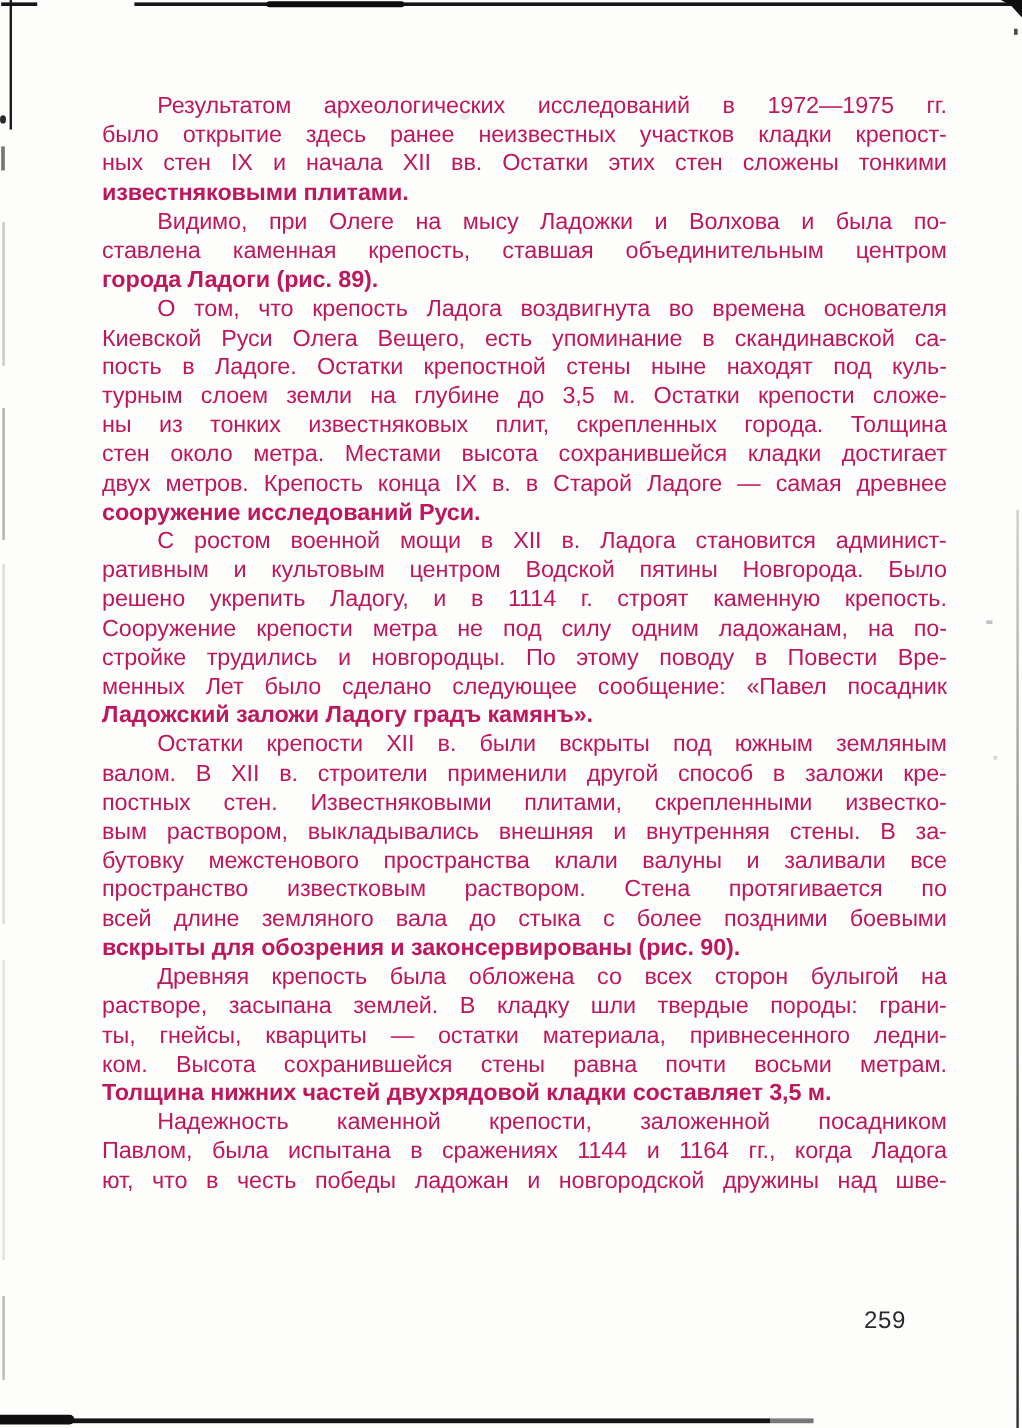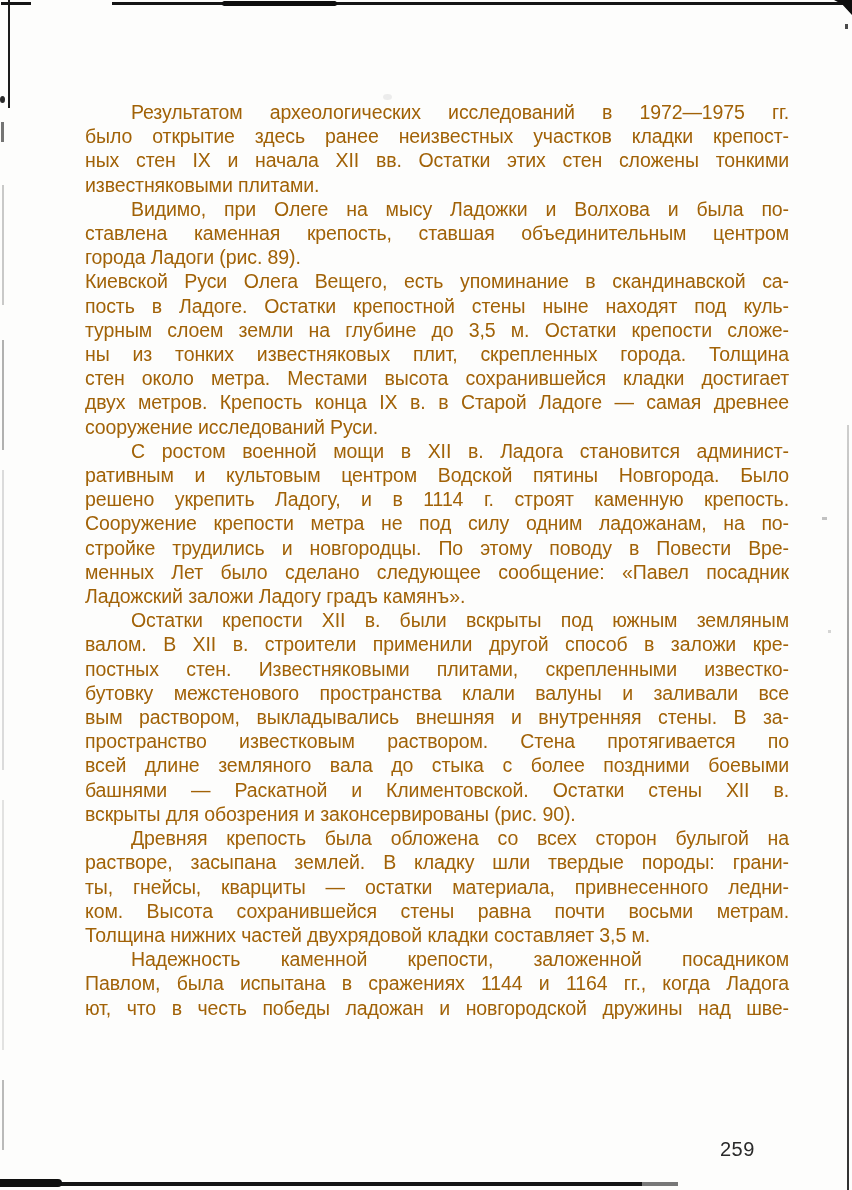--- a/index.html
+++ b/index.html
@@ -11,47 +11,46 @@
     position: relative;
     width: 852px;
     height: 1190px;
     background: #fdfdfc;
     overflow: hidden;
     font-family: "Liberation Sans", sans-serif;
   }
   .text-block {
     position: absolute;
     left: 85px;
-    top: 100px;
+    top: 76px;
     width: 704px;
-    color: #a16207;
+    color: #be185d;
     font-size: 19.5px;
     line-height: 24.2px;
     letter-spacing: -0.1px;
   }
   .para { margin: 0; padding: 0; }
   .line {
     display: block;
     text-align: justify;
     text-align-last: justify;
     text-justify: inter-word;
     white-space: normal;
   }
   .line.first { padding-left: 46px; }
-  .line.last { text-align: right; text-align-last: left; }
+  .line.last { text-align: right; text-align-last: left; font-weight: bold; }
   .page-number {
     position: absolute;
     left: 720px;
     top: 1089px;
     width: 50px;
     font-size: 20px;
     line-height: 24px;
     color: #2a2a2a;
     letter-spacing: 0.5px;
-    margin-top: 48px;
   }
   .art { position: absolute; pointer-events: none; }
   .art-top-line        { left: 112px; top: 2px;    width: 740px; height: 3px;  background: #151515; }
   .art-top-line-thick  { left: 222px; top: 1px;    width: 115px; height: 5px;  background: #0e0e0e; border-radius: 3px; }
   .art-top-right-blob  { left: 834px; top: 0;      width: 18px;  height: 15px; background: #0e0e0e;
                          clip-path: polygon(0 0, 100% 0, 100% 100%, 45% 28%); }
   .art-top-right-dot   { left: 845px; top: 24px;   width: 3px;   height: 5px;  background: #4a4a4a; }
   .art-left-vline      { left: 8px;   top: 0;      width: 2px;   height: 108px; background: #1c1c1c; }
   .art-left-cap        { left: 1px;   top: 2px;    width: 30px;  height: 3px;  background: #151515; }
   .art-left-spot       { left: 0;     top: 96px;   width: 5px;   height: 7px;  background: #2a2a2a; border-radius: 50%; }
@@ -105,20 +104,21 @@
       <span class="line last">известняковыми плитами.</span>
     </p>
 
     <p class="para">
       <span class="line first">Видимо, при Олеге на мысу Ладожки и Волхова и была по-</span>
       <span class="line">ставлена каменная крепость, ставшая объединительным центром</span>
       <span class="line last">города Ладоги (рис. 89).</span>
     </p>
 
     <p class="para">
+      <span class="line first">О том, что крепость Ладога воздвигнута во времена основателя</span>
       <span class="line">Киевской Руси Олега Вещего, есть упоминание в скандинавской са-</span>
       <span class="line">пость в Ладоге. Остатки крепостной стены ныне находят под куль-</span>
       <span class="line">турным слоем земли на глубине до 3,5 м. Остатки крепости сложе-</span>
       <span class="line">ны из тонких известняковых плит, скрепленных города. Толщина</span>
       <span class="line">стен около метра. Местами высота сохранившейся кладки достигает</span>
       <span class="line">двух метров. Крепость конца IX в. в Старой Ладоге — самая древнее</span>
       <span class="line last">сооружение исследований Руси.</span>
     </p>
 
     <p class="para">
@@ -128,25 +128,24 @@
       <span class="line">Сооружение крепости метра не под силу одним ладожанам, на по-</span>
       <span class="line">стройке трудились и новгородцы. По этому поводу в Повести Вре-</span>
       <span class="line">менных Лет было сделано следующее сообщение: «Павел посадник</span>
       <span class="line last">Ладожский заложи Ладогу градъ камянъ».</span>
     </p>
 
     <p class="para">
       <span class="line first">Остатки крепости XII в. были вскрыты под южным земляным</span>
       <span class="line">валом. В XII в. строители применили другой способ в заложи кре-</span>
       <span class="line">постных стен. Известняковыми плитами, скрепленными известко-</span>
+      <span class="line">вым раствором, выкладывались внешняя и внутренняя стены. В за-</span>
       <span class="line">бутовку межстенового пространства клали валуны и заливали все</span>
-      <span class="line">вым раствором, выкладывались внешняя и внутренняя стены. В за-</span>
       <span class="line">пространство известковым раствором. Стена протягивается по</span>
       <span class="line">всей длине земляного вала до стыка с более поздними боевыми</span>
-      <span class="line">башнями — Раскатной и Климентовской. Остатки стены XII в.</span>
       <span class="line last">вскрыты для обозрения и законсервированы (рис. 90).</span>
     </p>
 
     <p class="para">
       <span class="line first">Древняя крепость была обложена со всех сторон булыгой на</span>
       <span class="line">растворе, засыпана землей. В кладку шли твердые породы: грани-</span>
       <span class="line">ты, гнейсы, кварциты — остатки материала, привнесенного ледни-</span>
       <span class="line">ком. Высота сохранившейся стены равна почти восьми метрам.</span>
       <span class="line last">Толщина нижних частей двухрядовой кладки составляет 3,5 м.</span>
     </p>

